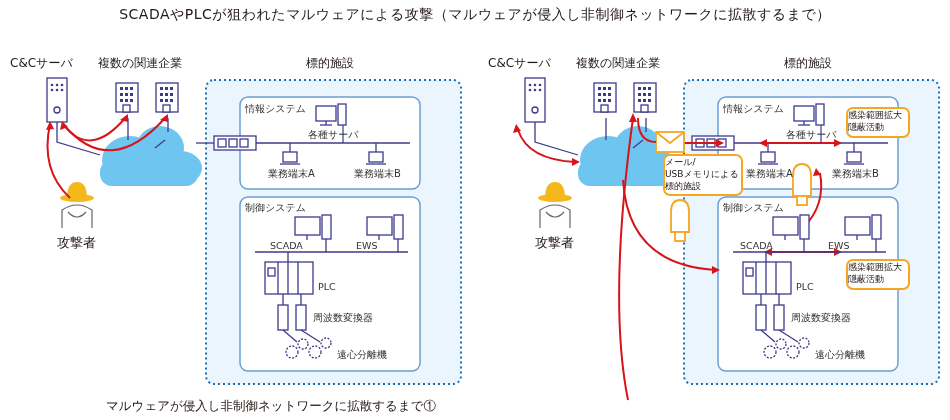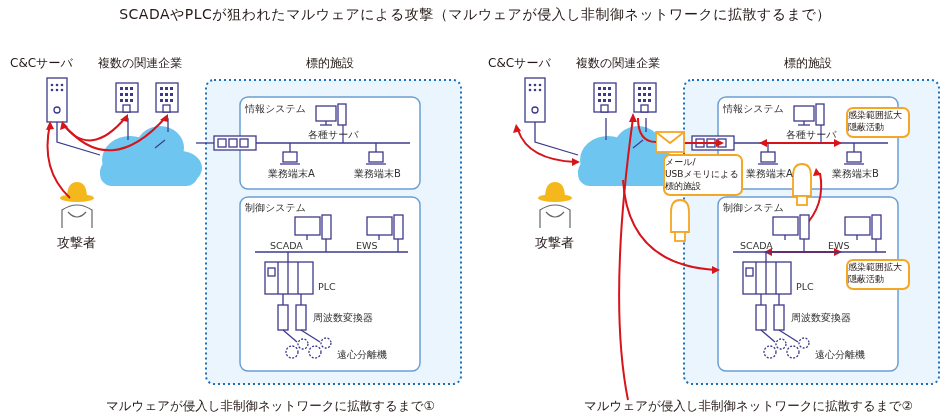--- a/index.html
+++ b/index.html
@@ -2,21 +2,21 @@
 <html><head>
 <meta charset="utf-8">
 <style>
   html, body { margin:0; padding:0; background:#ffffff; }
   body { width:950px; height:420px; position:relative; overflow:hidden;
          font-family:"DejaVu Sans", sans-serif; color:#231815; }
   .title { position:absolute; left:0; top:6px; width:950px; text-align:center;
            font-size:14px; letter-spacing:0.5px; }
   .lbl { position:absolute; font-size:12px; white-space:nowrap; }
   .sm { position:absolute; font-size:10px; white-space:nowrap; color:#333; }
-  .caption { position:absolute; font-size:12.5px; white-space:nowrap; }
+  .caption { position:absolute; font-size:12.5px; white-space:nowrap;font-family:Liberation Serif, serif; }
   .panel { position:absolute; top:0; left:0; width:475px; height:325px; }
   svg { position:absolute; left:0; top:0; }
   .obox { position:absolute; border:2px solid #f5a623; border-radius:7px; background:#fff;
           font-size:9px; text-align:left; line-height:12px; }
 </style>
 </head>
 <body>
 
 <div class="title">SCADAやPLCが狙われたマルウェアによる攻撃（マルウェアが侵入し非制御ネットワークに拡散するまで）</div>
 
@@ -382,14 +382,13 @@
   </div>
   <div class="obox" style="left:368px;top:107px;width:60px;height:27px;">
     <div>感染範囲拡大</div>
     <div>隠蔽活動</div>
   </div>
   <div class="obox" style="left:368px;top:259px;width:60px;height:27px;">
     <div>感染範囲拡大</div>
     <div>隠蔽活動</div>
   </div>
 
-  <div class="caption" style="left:106px;top:398px;">マルウェアが侵入し非制御ネットワークに拡散するまで②</div>
 </div>
 
 </body></html>

